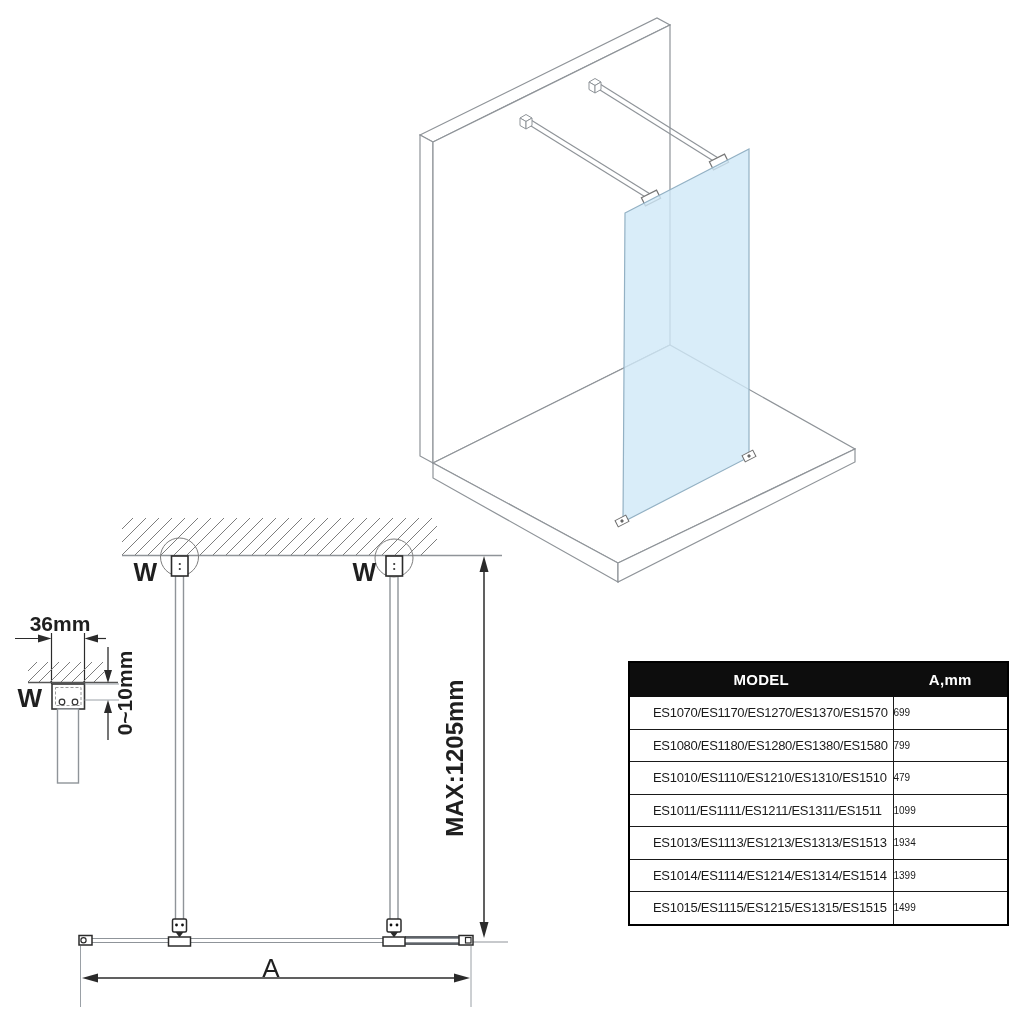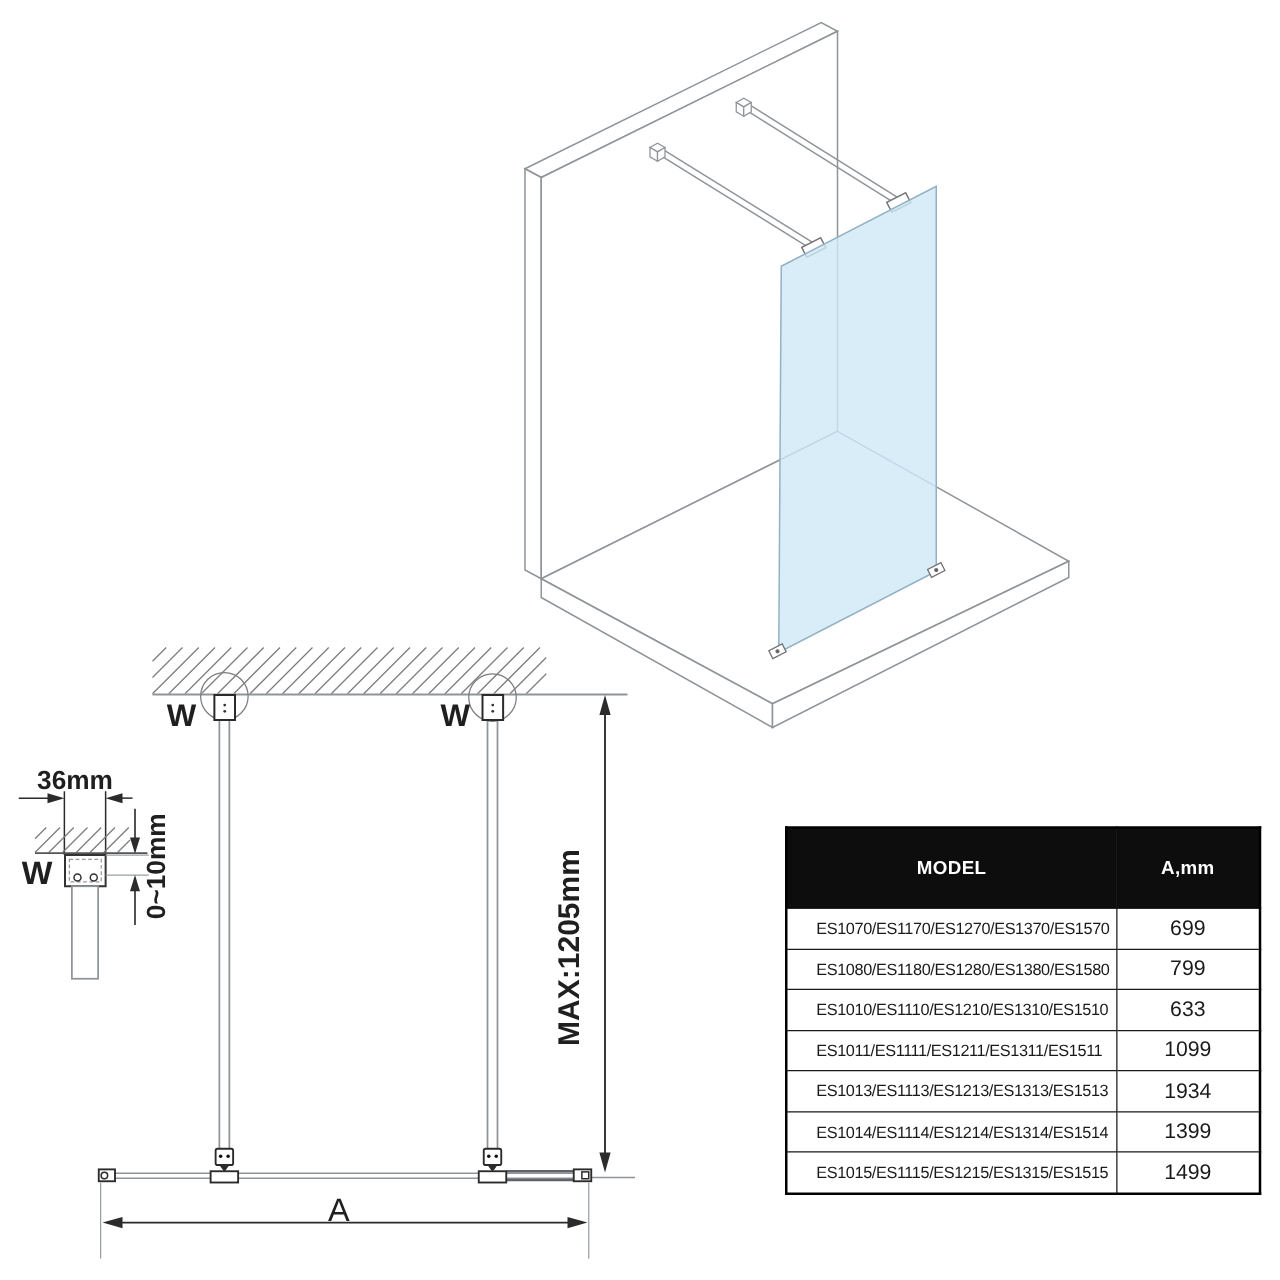--- a/index.html
+++ b/index.html
@@ -5,24 +5,24 @@
   html,body{margin:0;padding:0;background:#fff;}
   .stage{position:relative;width:1024px;height:1024px;background:#fff;overflow:hidden;
          font-family:"Liberation Sans",sans-serif;}
   svg{position:absolute;left:0;top:0;}
   svg text{font-family:"Liberation Sans",sans-serif;fill:#1f1f1f;}
   .lbl-bold{font-weight:bold;}
   
   .spec-table{position:absolute;left:628px;top:661px;width:379px;border-collapse:collapse;
               table-layout:fixed;border:2px solid #000;background:#fff;}
   .spec-table th{background:#0d0d0d;color:#fff;font-size:15px;font-weight:bold;
-                 height:33px;border:1px solid #0d0d0d;padding:15px;text-align:center;letter-spacing:.3px;}
+                 height:33px;border:1px solid #0d0d0d;padding:0;text-align:center;letter-spacing:.3px;}
   .spec-table td{border:1px solid #1a1a1a;height:31.5px;padding:0;color:#1a1a1a;background:#fff;}
   .spec-table td.model{font-size:13px;padding-left:23px;letter-spacing:-0.3px;text-align:left;white-space:nowrap;}
-  .spec-table td.num{font-size:17px;text-align:center;}
+  .spec-table td.num{font-size:10px;}
   col.c-model{width:264px;} col.c-a{width:115px;}
 </style>
 </head>
 <body>
 
 <div class="stage">
 
 <svg width="1024" height="1024" viewBox="0 0 1024 1024">
 
   <g stroke="#8f9499" stroke-width="1.2" fill="#fff">
@@ -191,21 +191,21 @@
     <tr>
           <td class="model">ES1070/ES1170/ES1270/ES1370/ES1570</td>
           <td class="num">699</td>
         </tr>
     <tr>
           <td class="model">ES1080/ES1180/ES1280/ES1380/ES1580</td>
           <td class="num">799</td>
         </tr>
     <tr>
           <td class="model">ES1010/ES1110/ES1210/ES1310/ES1510</td>
-          <td class="num">633</td>
+          <td class="num">479</td>
         </tr>
     <tr>
           <td class="model">ES1011/ES1111/ES1211/ES1311/ES1511</td>
           <td class="num">1099</td>
         </tr>
     <tr>
           <td class="model">ES1013/ES1113/ES1213/ES1313/ES1513</td>
           <td class="num">1934</td>
         </tr>
     <tr>

